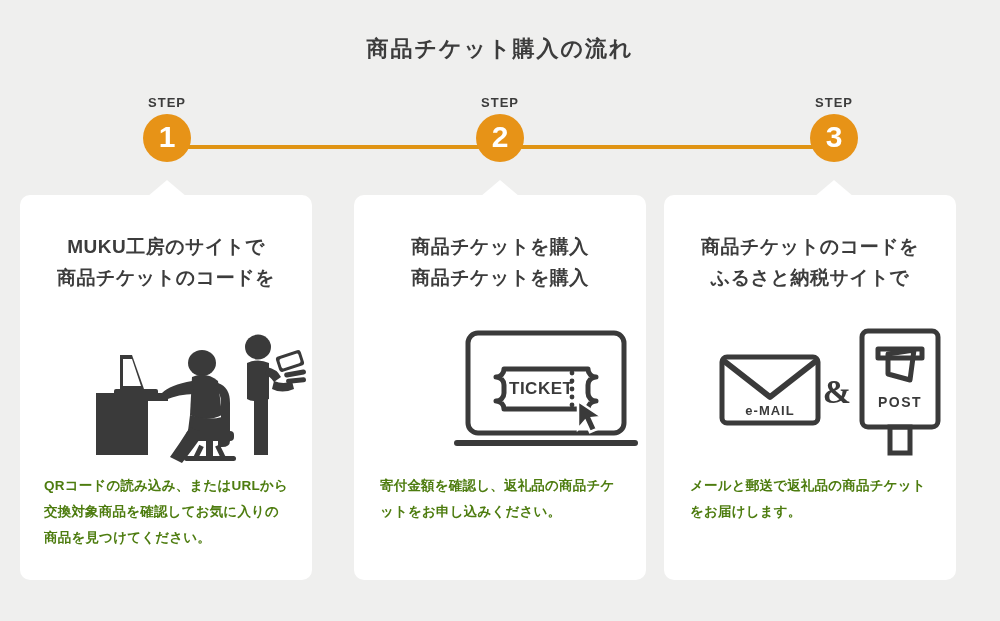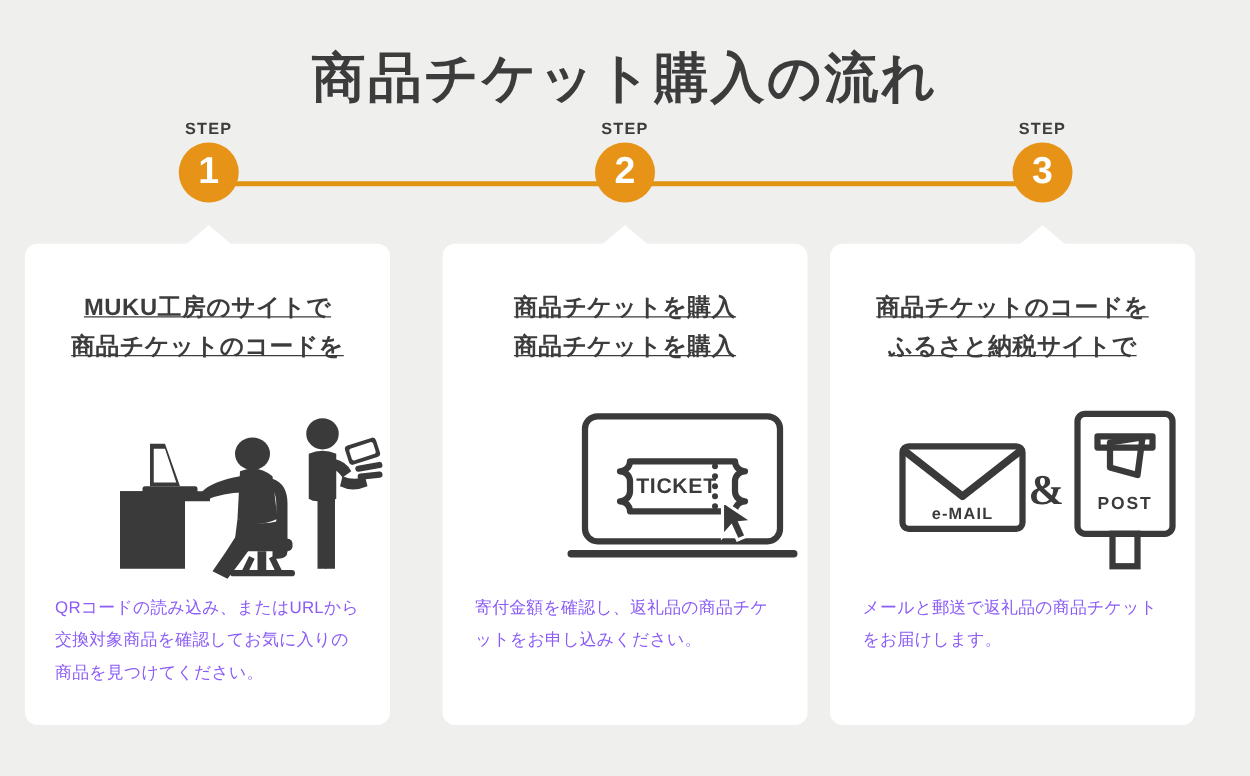--- a/index.html
+++ b/index.html
@@ -16,21 +16,21 @@
     position: relative;
   }
 
   
   .page-title {
     position: absolute;
     top: 34px;
     left: 0;
     width: 1000px;
     text-align: center;
-    font-size: 43px;
+    font-size: 22px;
     font-weight: bold;
     letter-spacing: 2px;
     color: #3c3c3c;
   }
 
   
   .step-rail {
     position: absolute;
     top: 96px;
     left: 0;
@@ -110,37 +110,37 @@
 
   .card-heading {
     margin-top: 36px;
     text-align: center;
     font-size: 19px;
     font-weight: bold;
     line-height: 1.65;
     letter-spacing: 0.5px;
     color: #3c3c3c;
     padding: 0 14px;
-    text-decoration: underline;
   }
 
   .card-art {
     height: 165px;
     margin-top: 14px;
     display: flex;
     align-items: center;
     justify-content: flex-end;
   }
 
   .card-body {
     padding: 0 26px;
     font-size: 13.5px;
     line-height: 1.95;
-    color: #8b5cf6;
+    color: #4d7c0f;
     letter-spacing: 0.2px;
+    font-weight: bold;
   }
   .card.c1 .card-body { padding: 0 24px; }
 </style>
 </head>
 <body>
 
 <div class="page-title">商品チケット購入の流れ</div>
 
 <div class="step-rail">
   <div class="rail-line"></div>

